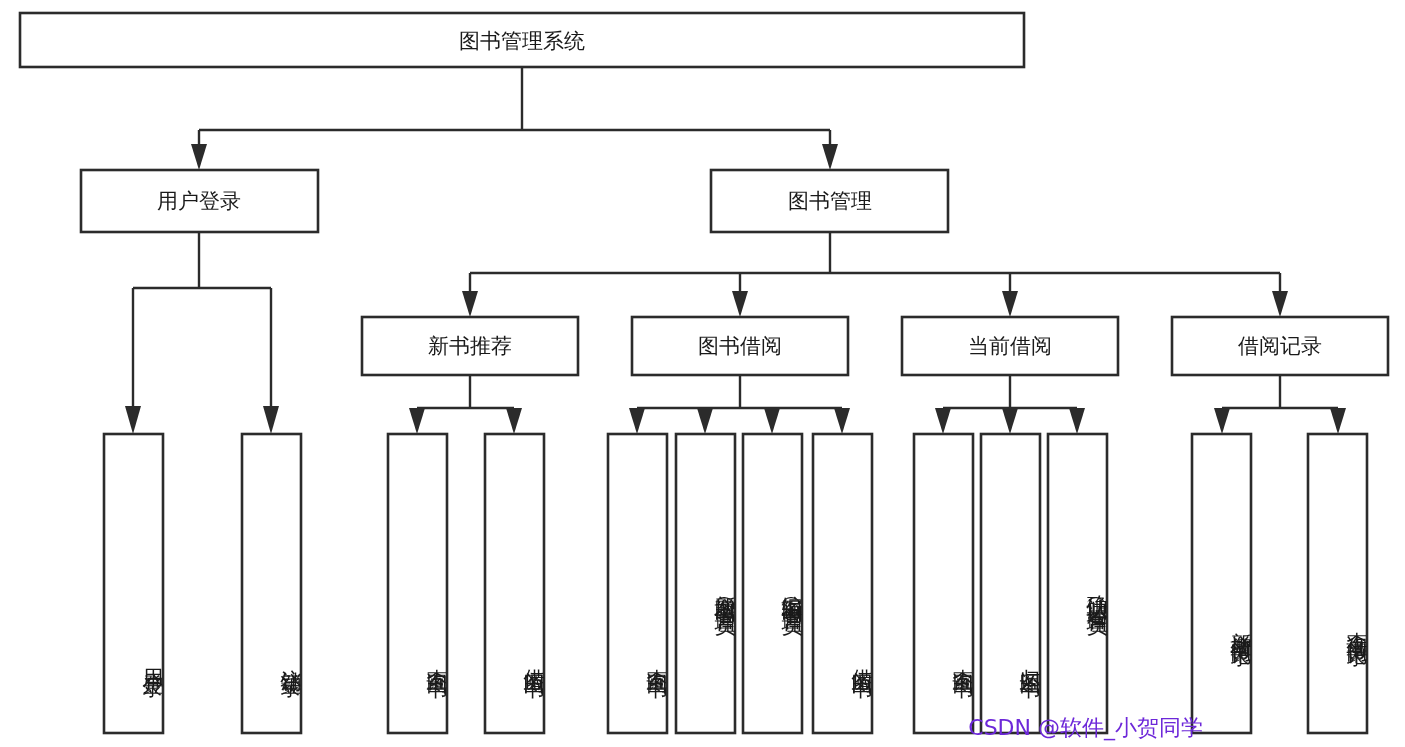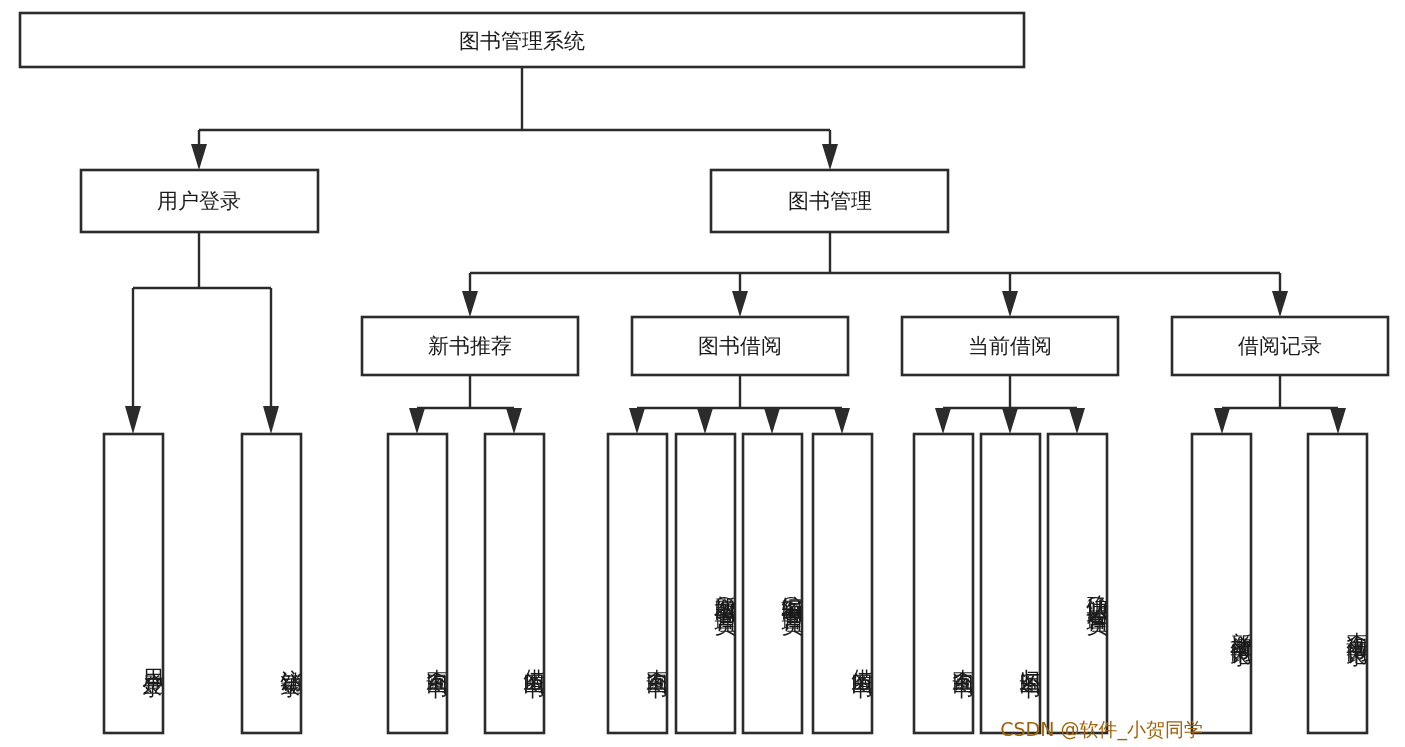--- a/index.html
+++ b/index.html
@@ -62,22 +62,22 @@
     color: #1a1a1a;
     letter-spacing: 3px;
     white-space: nowrap;
     pointer-events: none;
   }
   .watermark {
     position: absolute;
     right: 10px;
     bottom: 4px;
     font-family: "DejaVu Sans", "Liberation Sans", sans-serif;
-    font-size: 19px;
-    color: #a16207;
+    font-size: 22px;
+    color: #6d28d9;
     white-space: nowrap;
     letter-spacing: 0px;
   }
 </style>
 </head>
 <body>
 
 <div id="diagram-root">
 
   <svg id="tree-svg" viewBox="0 0 1405 747">

